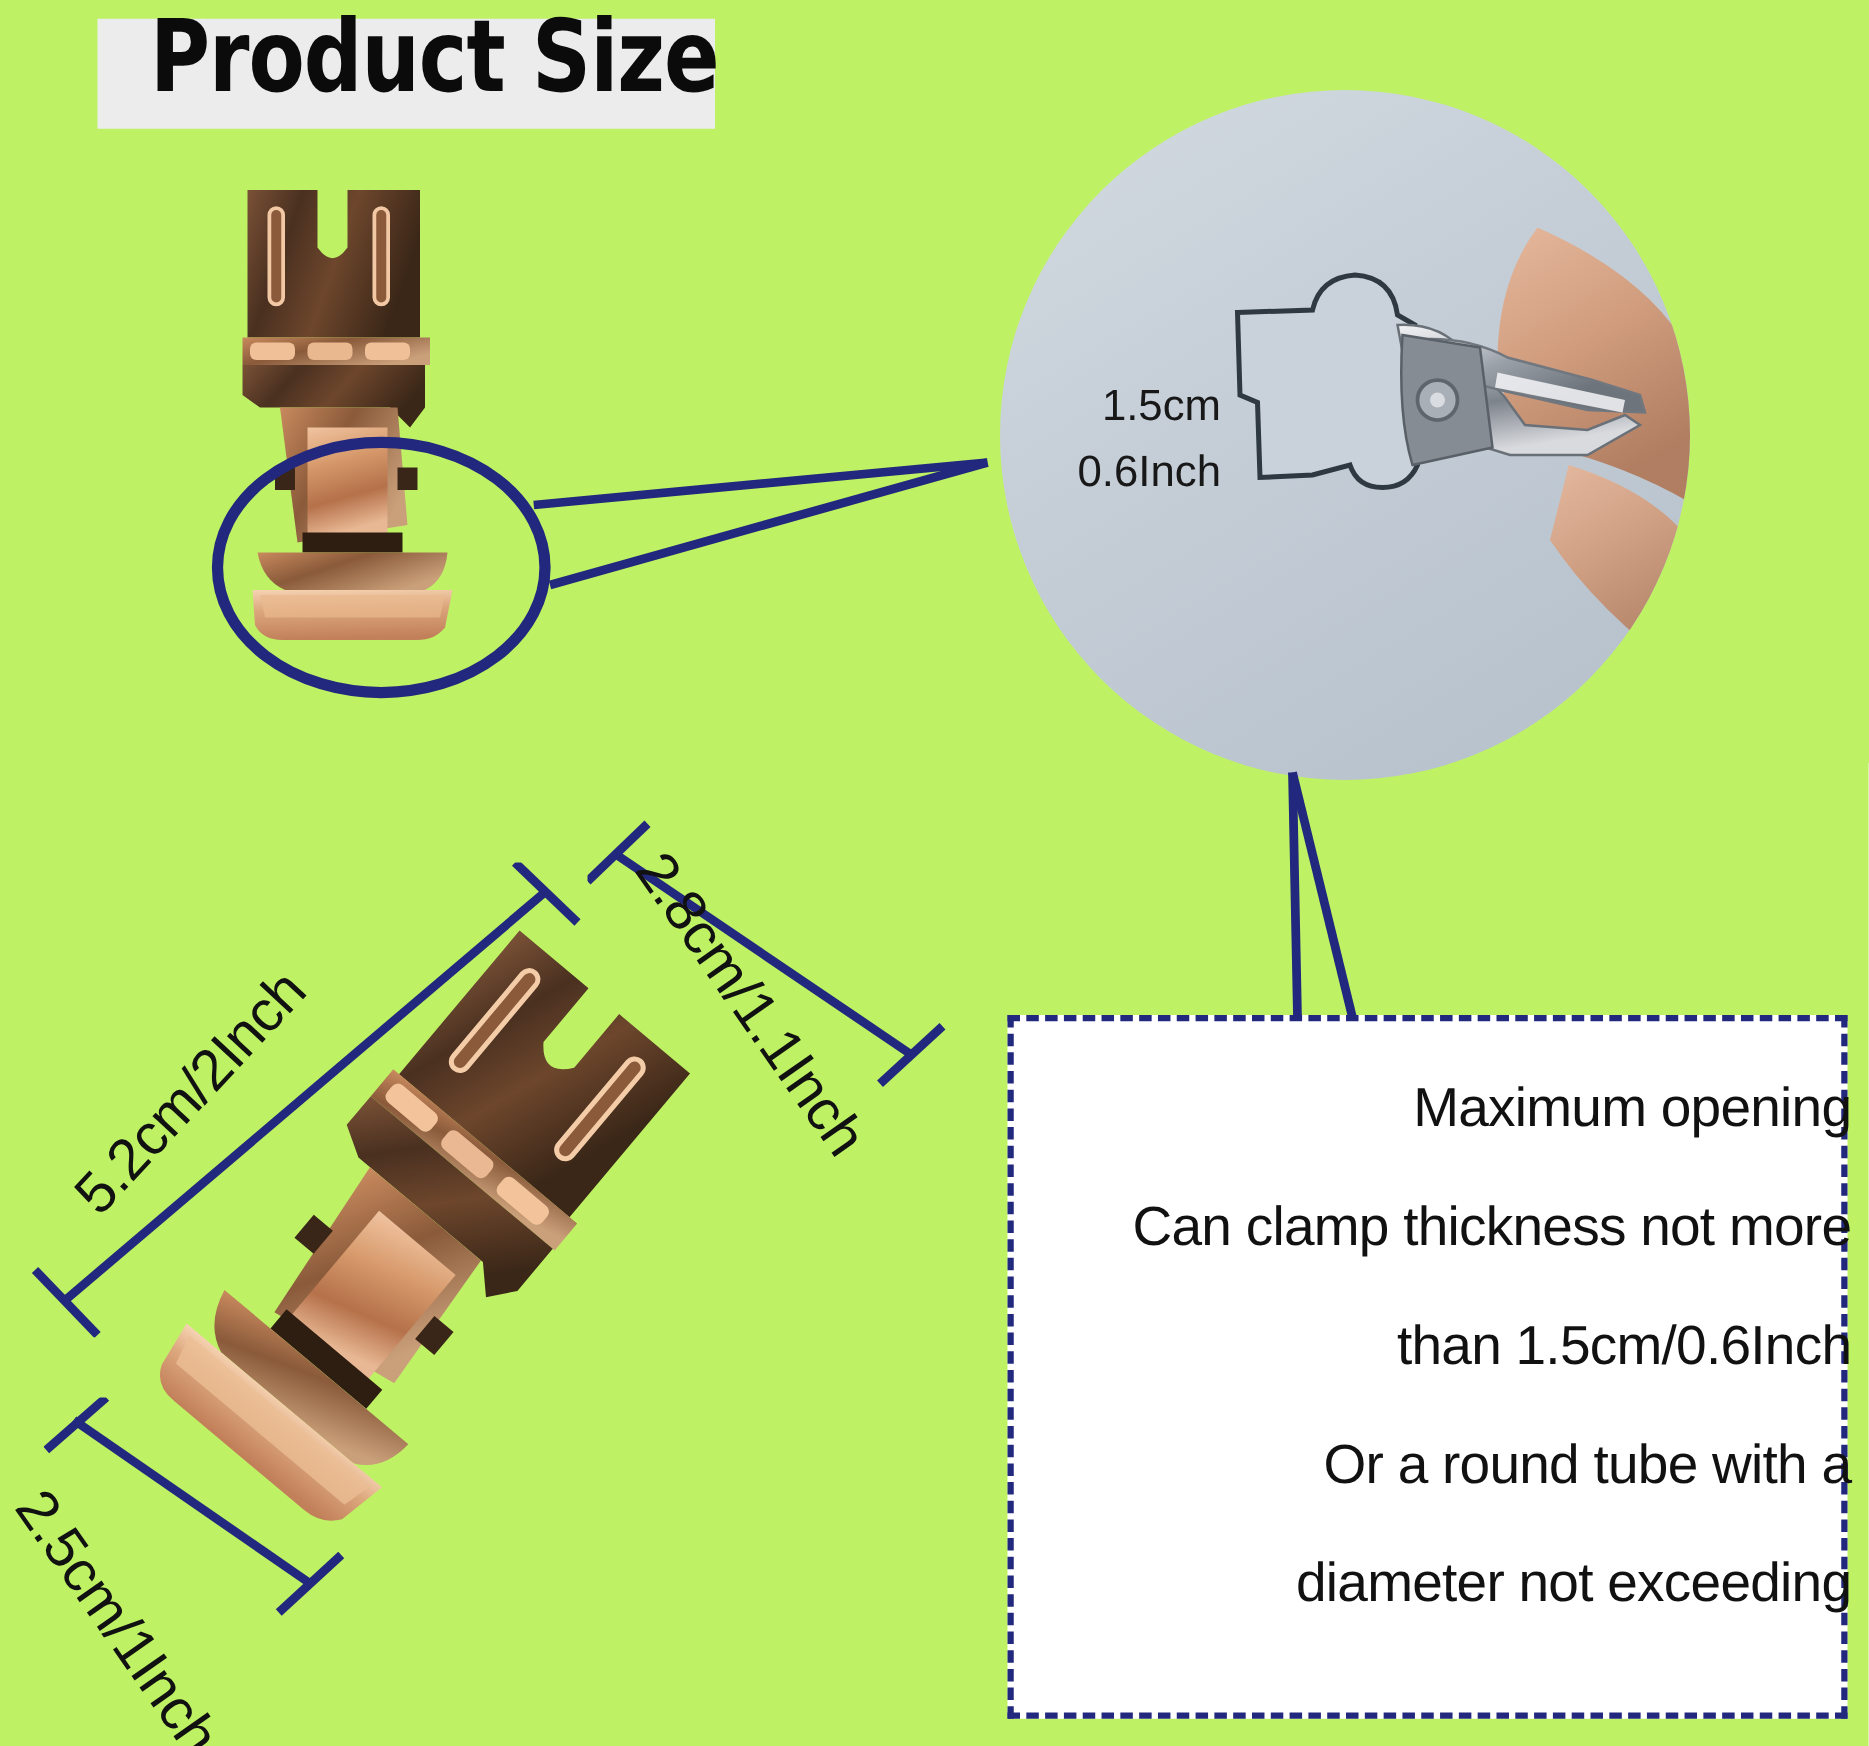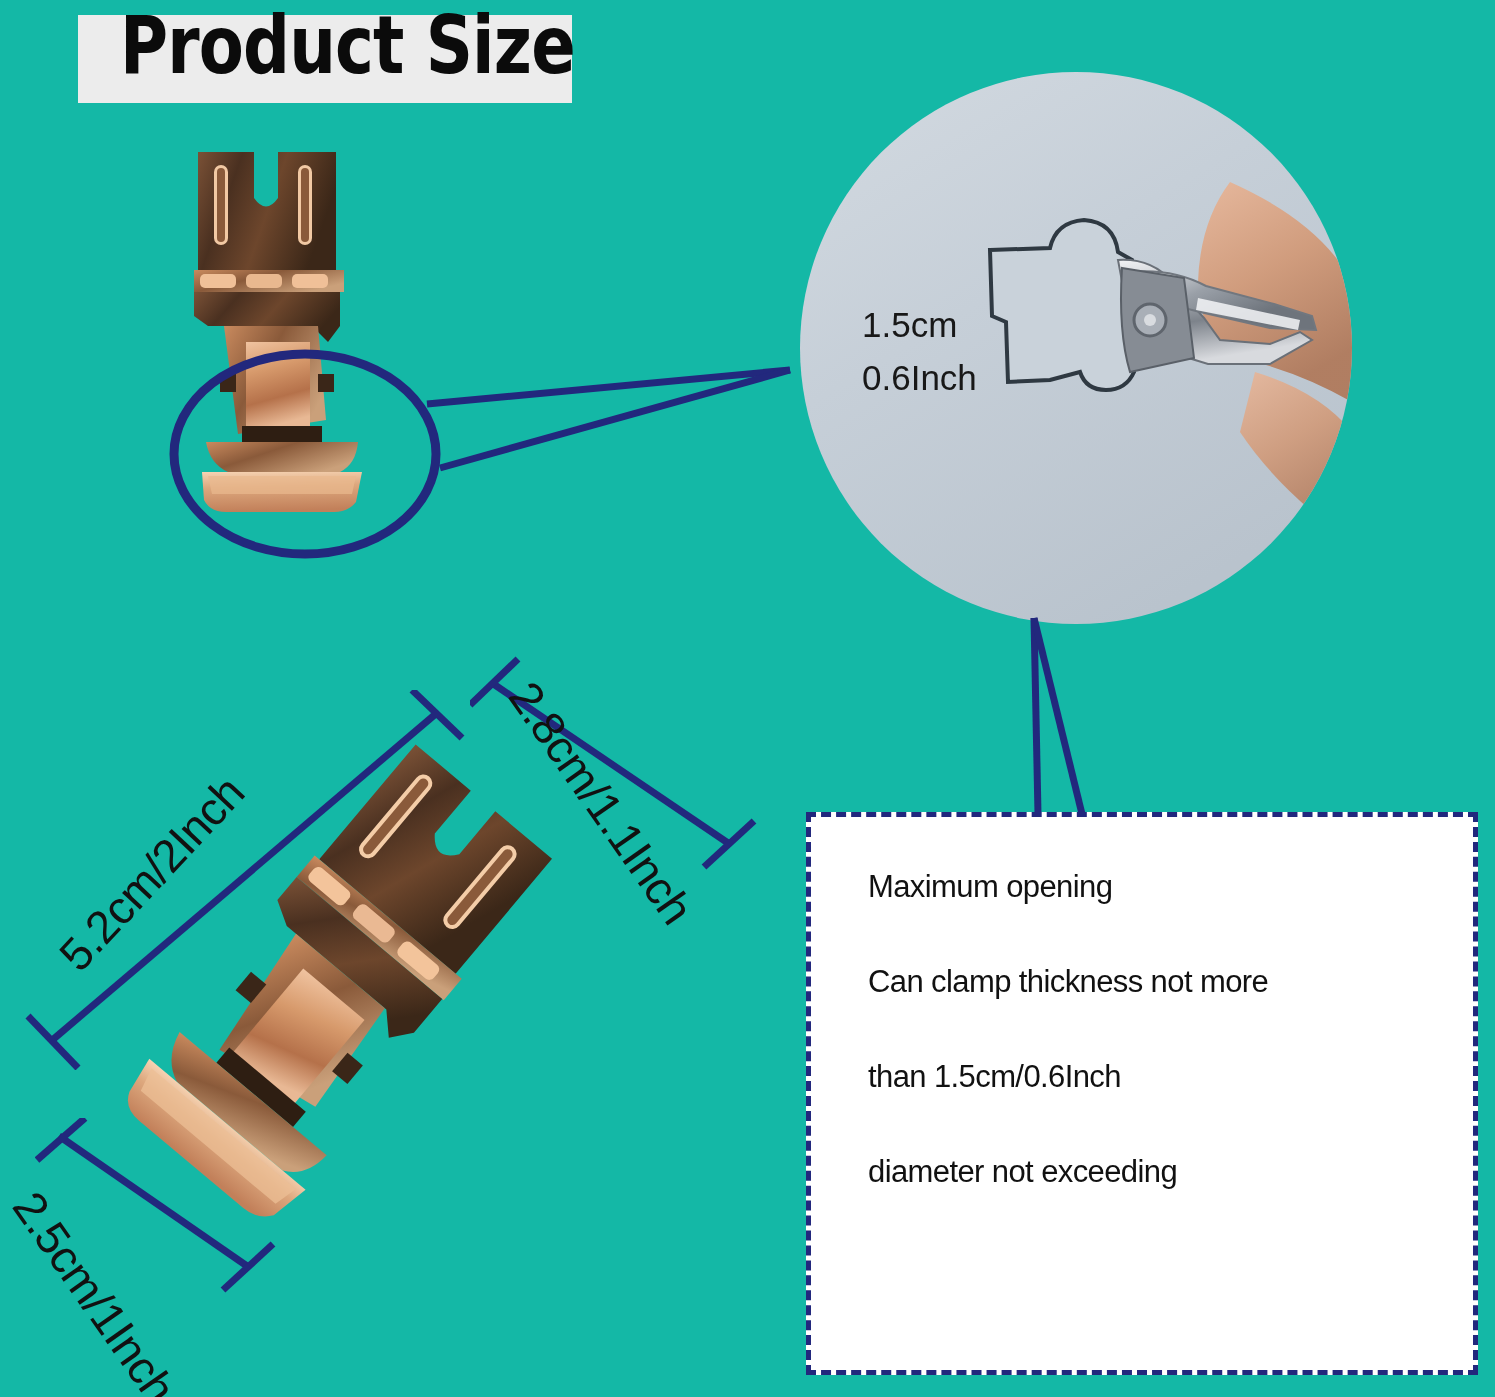--- a/index.html
+++ b/index.html
@@ -10,21 +10,22 @@
   body {
     width: 1495px;
     height: 1397px;
     font-family: "Liberation Sans", "DejaVu Sans", sans-serif;
     overflow: hidden;
   }
   #page {
     position: relative;
     width: 1495px;
     height: 1397px;
-    background: #14b8a6;
+    background: #bef264;
+    text-align: right;
   }
 
   
   #title-band {
     position: absolute;
     left: 78px;
     top: 15px;
     width: 494px;
     height: 88px;
     background: #ececec;
@@ -79,21 +80,21 @@
     background: #ffffff;
   }
   #callout-list {
     position: absolute;
     left: 14px;
     top: 22px;
     width: 656px;
   }
   .callout-line {
     font-family: "Liberation Sans", "DejaVu Sans", sans-serif;
-    font-size: 31px;
+    font-size: 44px;
     line-height: 95px;
     color: #111111;
     white-space: nowrap;
     letter-spacing: -0.6px;
     margin-left: 43px;
   }
 </style>
 </head>
 <body>
 
@@ -283,18 +284,19 @@
 
   <div class="dim-label" style="left:520px; top:660px; transform:rotate(55deg); transform-origin:left center;">2.8cm/1.1Inch</div>
 
   <div class="dim-label" style="left:24px; top:1170px; transform:rotate(55deg); transform-origin:left center;">2.5cm/1Inch</div>
 
   <div id="callout-box">
     <div id="callout-list">
       <div class="callout-line">Maximum opening</div>
       <div class="callout-line">Can clamp thickness not more</div>
       <div class="callout-line">than 1.5cm/0.6Inch</div>
+      <div class="callout-line">Or a round tube with a</div>
       <div class="callout-line">diameter not exceeding</div>
 
     </div>
   </div>
 
 </div>
 
 </body></html>

